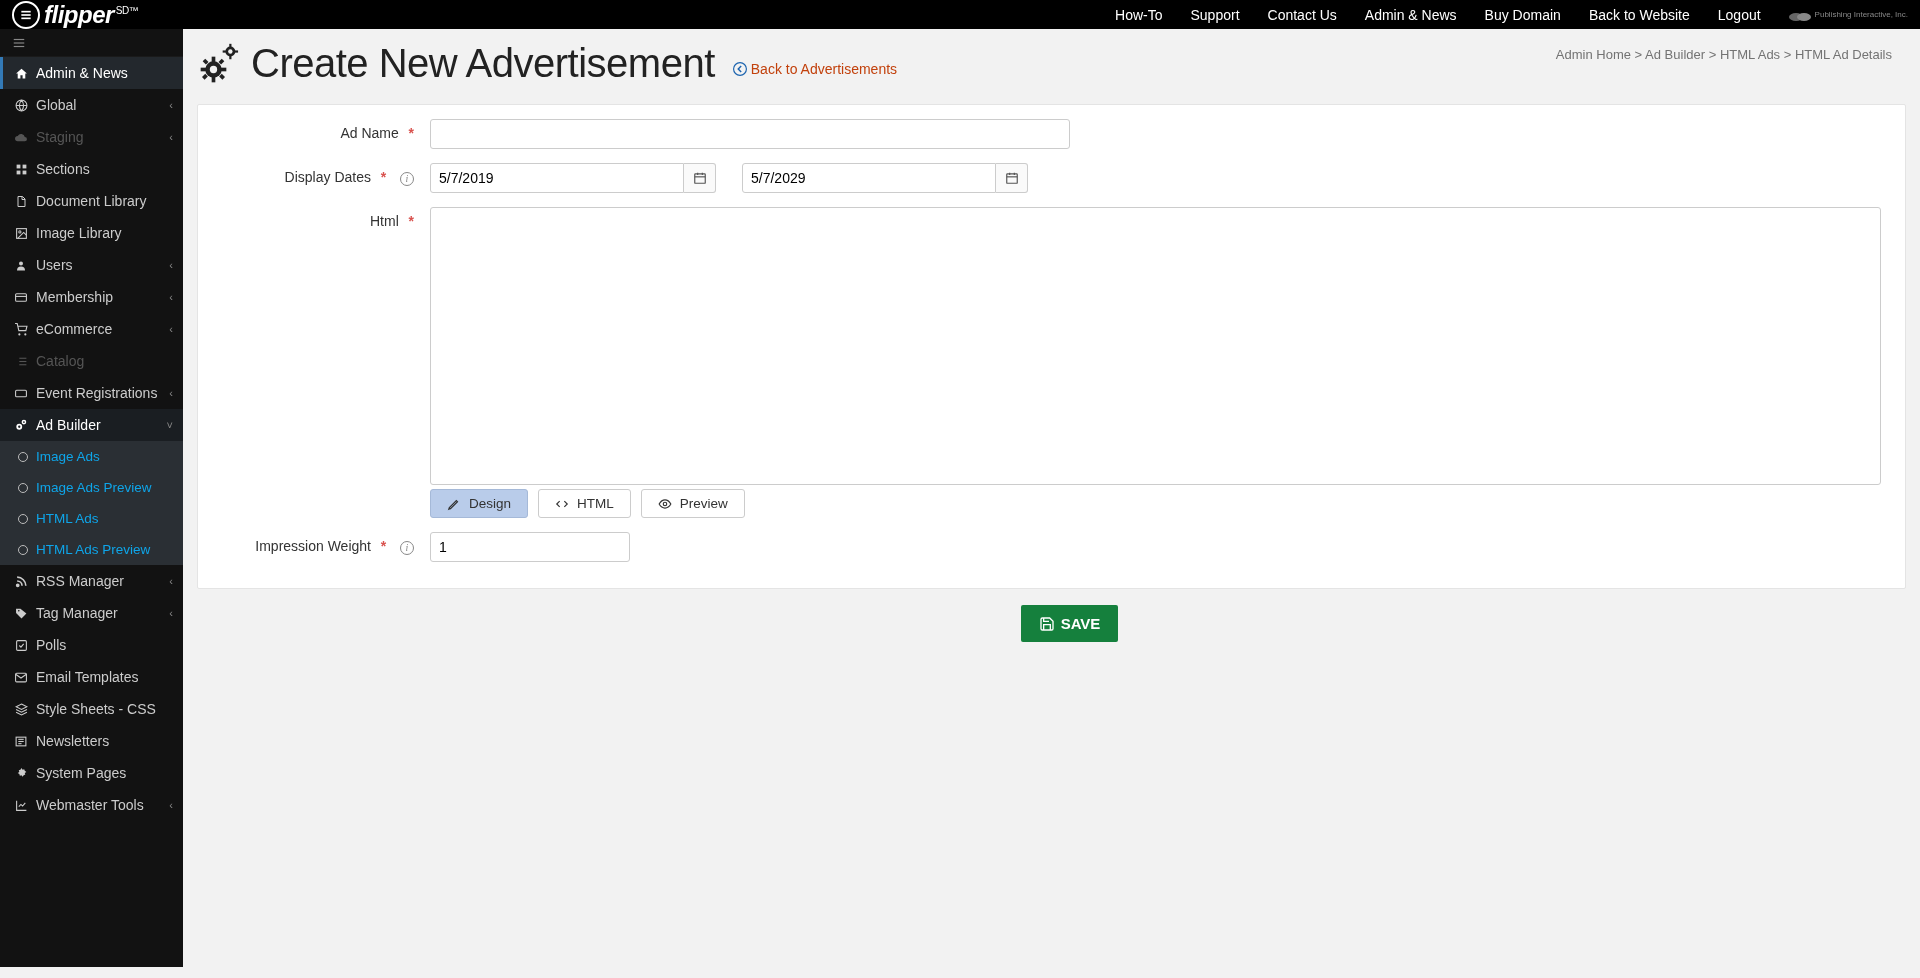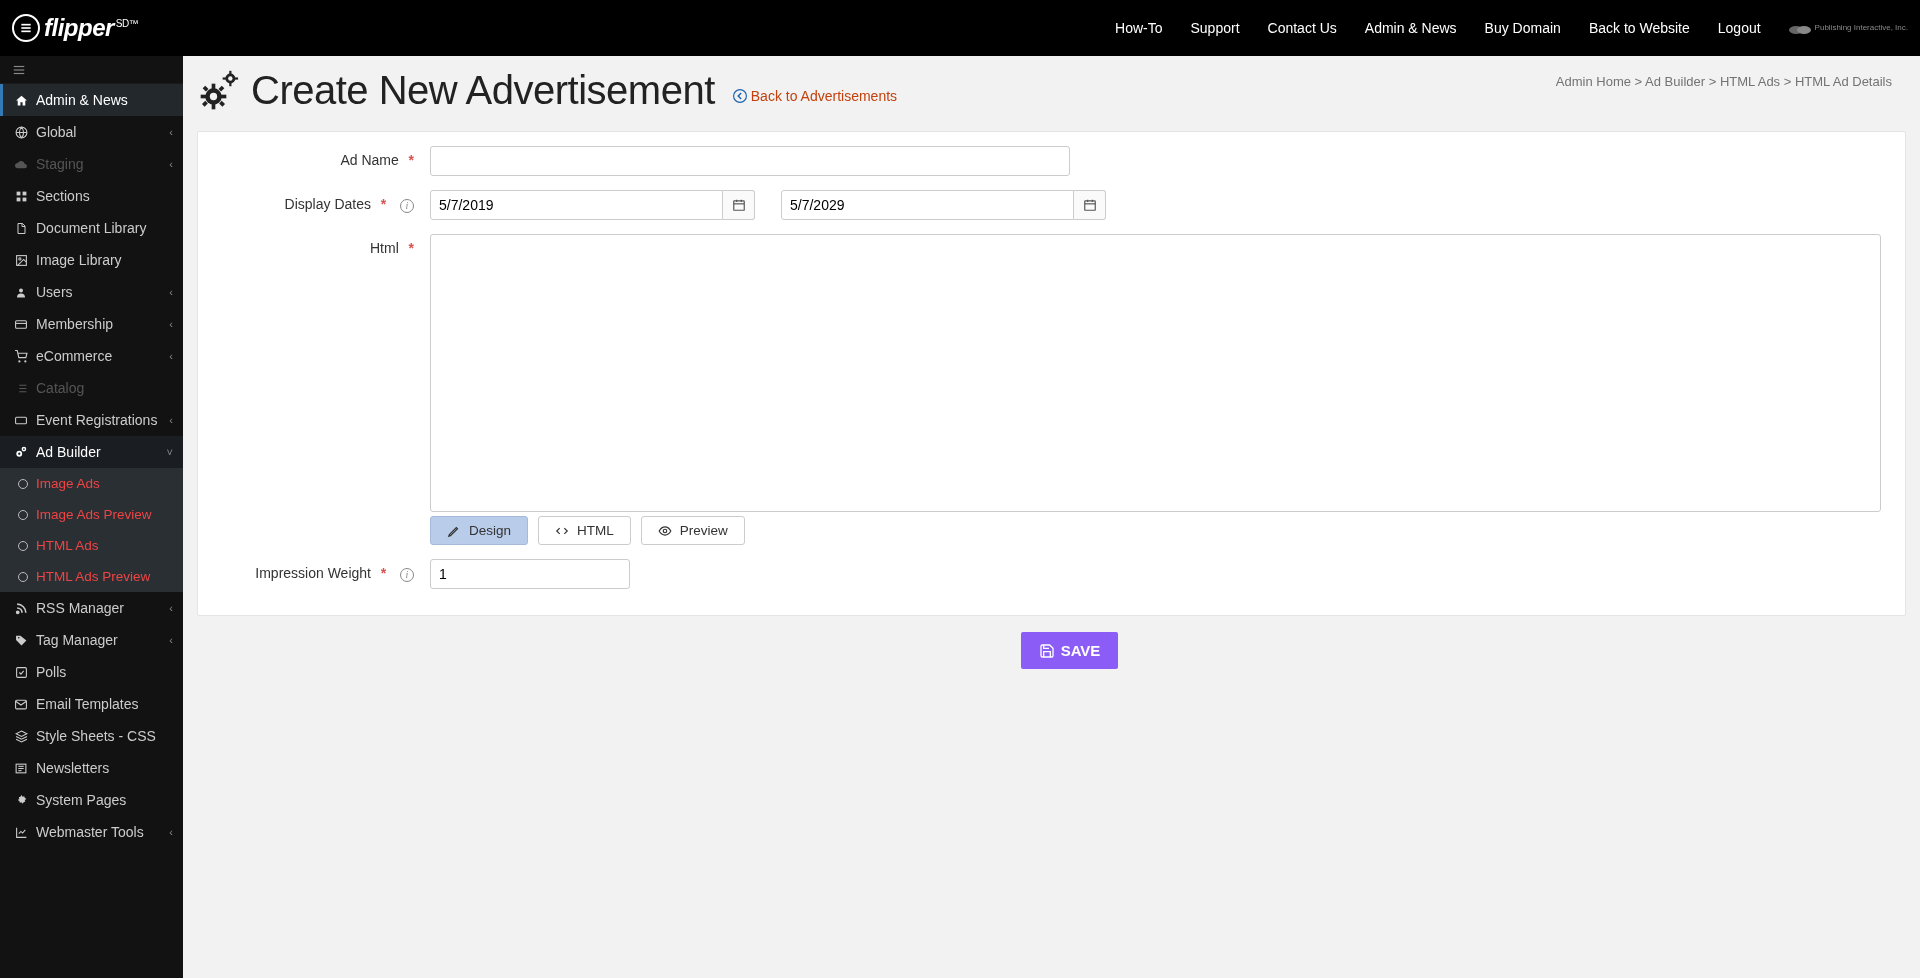--- a/index.html
+++ b/index.html
@@ -8,21 +8,21 @@
     font-size: 14px;
     color: #333;
     background: #f2f2f2;
     width: 1920px;
     height: 978px;
     overflow: hidden;
   }
   
   .topbar {
     background: #000;
-    height: 56px;
+    height: 29px;
     display: flex;
     align-items: center;
     justify-content: space-between;
     padding: 0 12px;
   }
   .logo {
     display: flex;
     align-items: center;
     gap: 4px;
     color: #fff;
@@ -108,21 +108,21 @@
     right: 10px;
     font-size: 11px;
     color: #888;
   }
   .sb-submenu {
     background: #2a2f34;
   }
   .sb-sub {
     padding-left: 18px;
     font-size: 13.5px;
-    color: #ef4444;
+    color: #0ea5e9;
     background: #2a2f34;
   }
   .sb-sub .circ {
     width: 10px; height: 10px;
     border: 1.5px solid #bbb;
     border-radius: 50%;
     margin-right: 8px;
     display: inline-block;
   }
   
@@ -209,21 +209,21 @@
     border-radius: 3px;
     padding: 4px 8px;
     font-size: 14px;
   }
   .date-wrap {
     display: flex;
     gap: 26px;
   }
   .date-field {
     display: flex;
-    width: 325px;
+    width: 286px;
   }
   .date-input {
     flex: 1;
     height: 30px;
     border: 1px solid #ccc;
     border-radius: 3px 0 0 3px;
     padding: 4px 8px;
     font-size: 14px;
   }
   .date-btn {
@@ -277,21 +277,21 @@
     font-size: 14px;
   }
   .save-wrap {
     text-align: center;
     margin-top: 16px;
   }
   .save-btn {
     display: inline-flex;
     align-items: center;
     gap: 6px;
-    background: #8b5cf6;
+    background: #15803d;
     color: #fff;
     border: none;
     padding: 10px 18px;
     font-size: 15px;
     border-radius: 2px;
     cursor: pointer;
     font-weight: 600;
     margin-left: 36px;
   }
   svg { display: block; }

